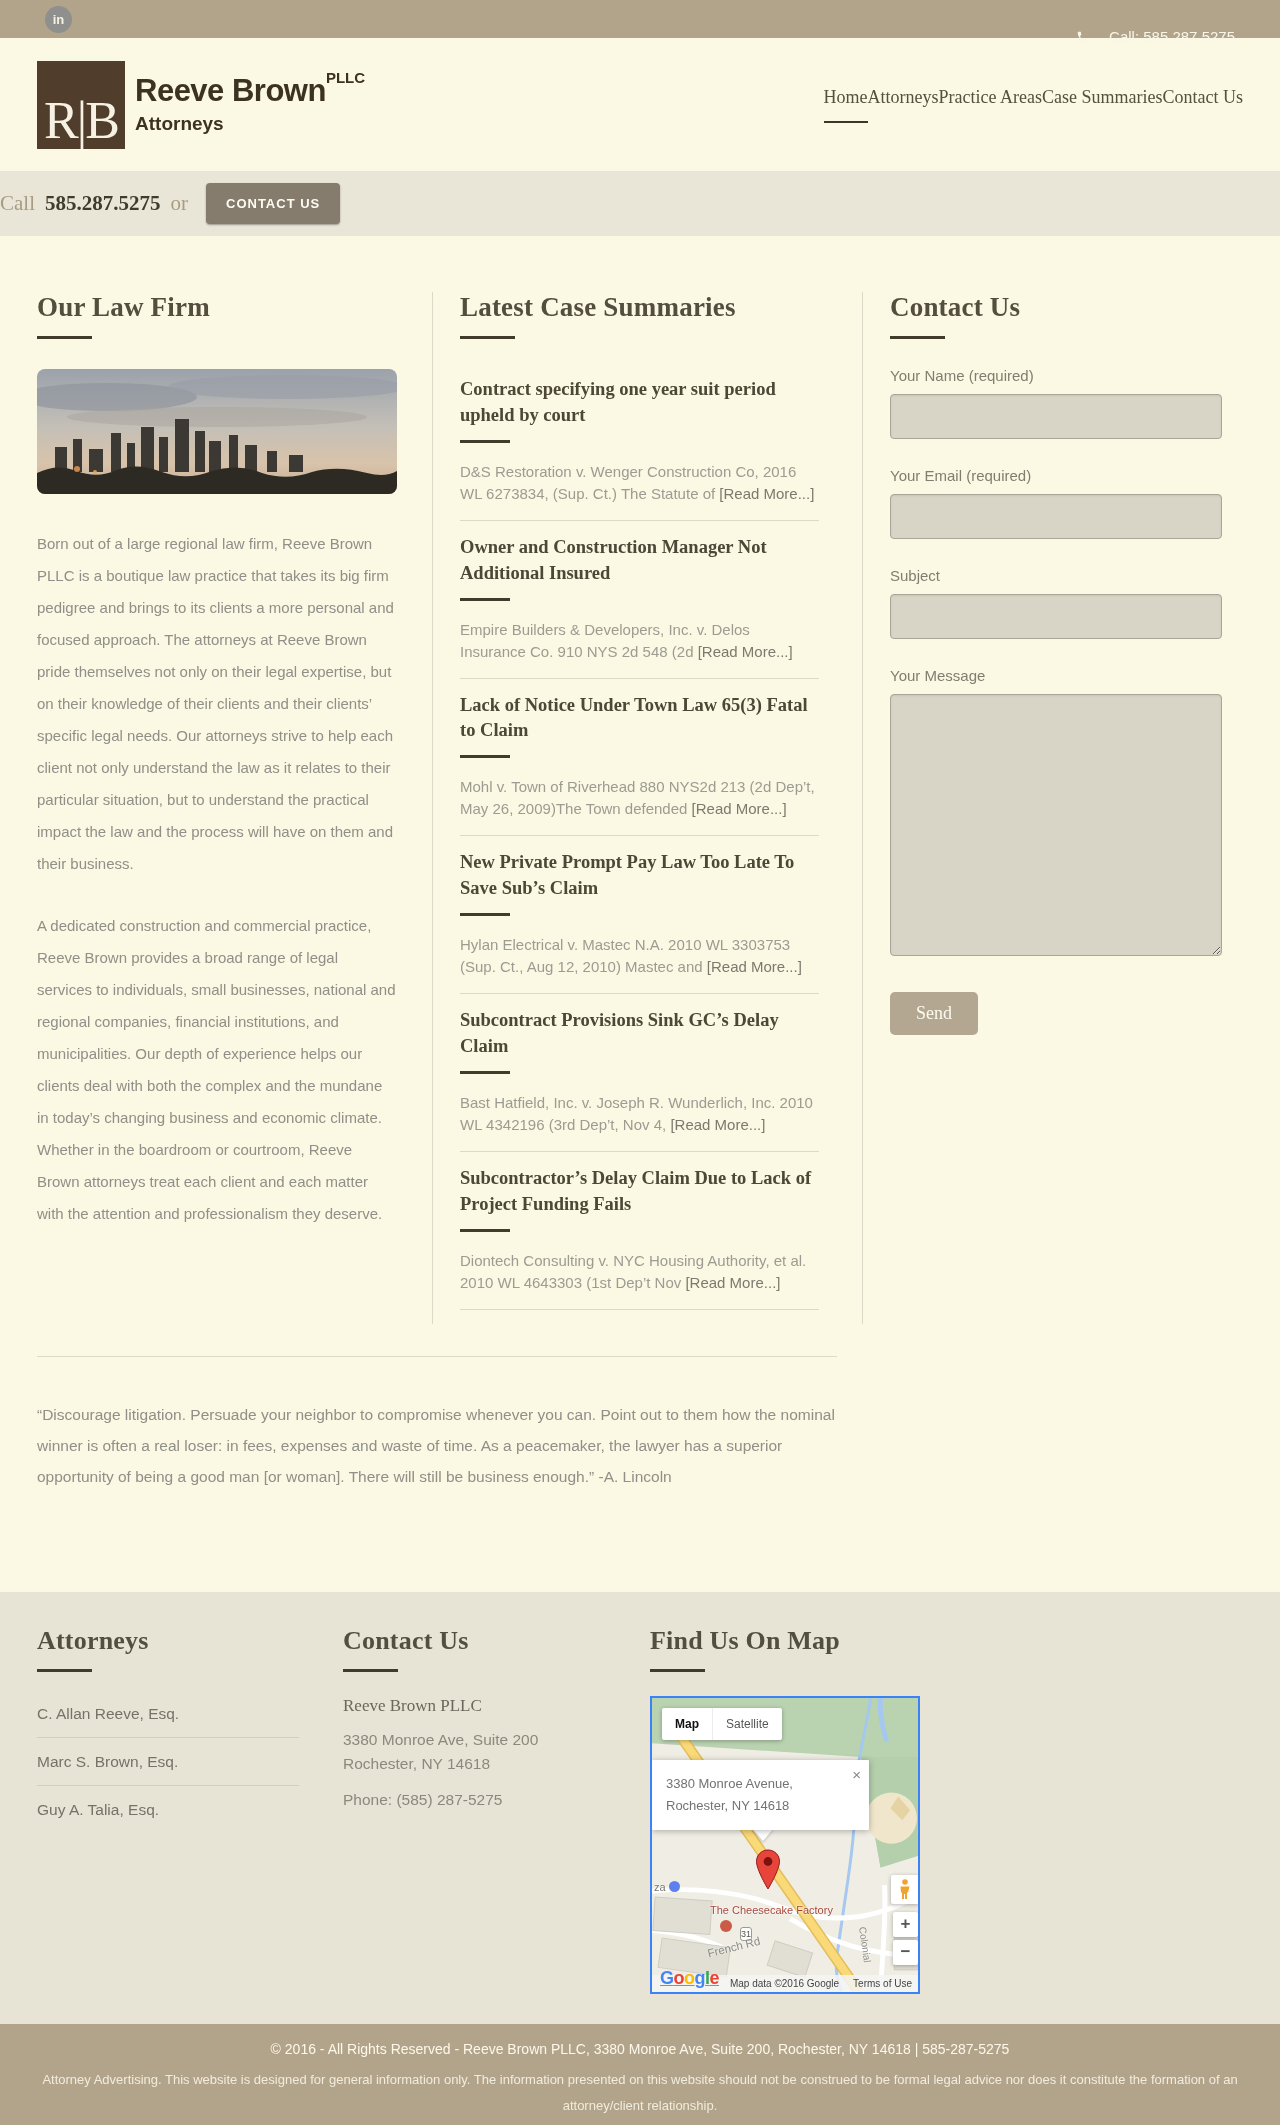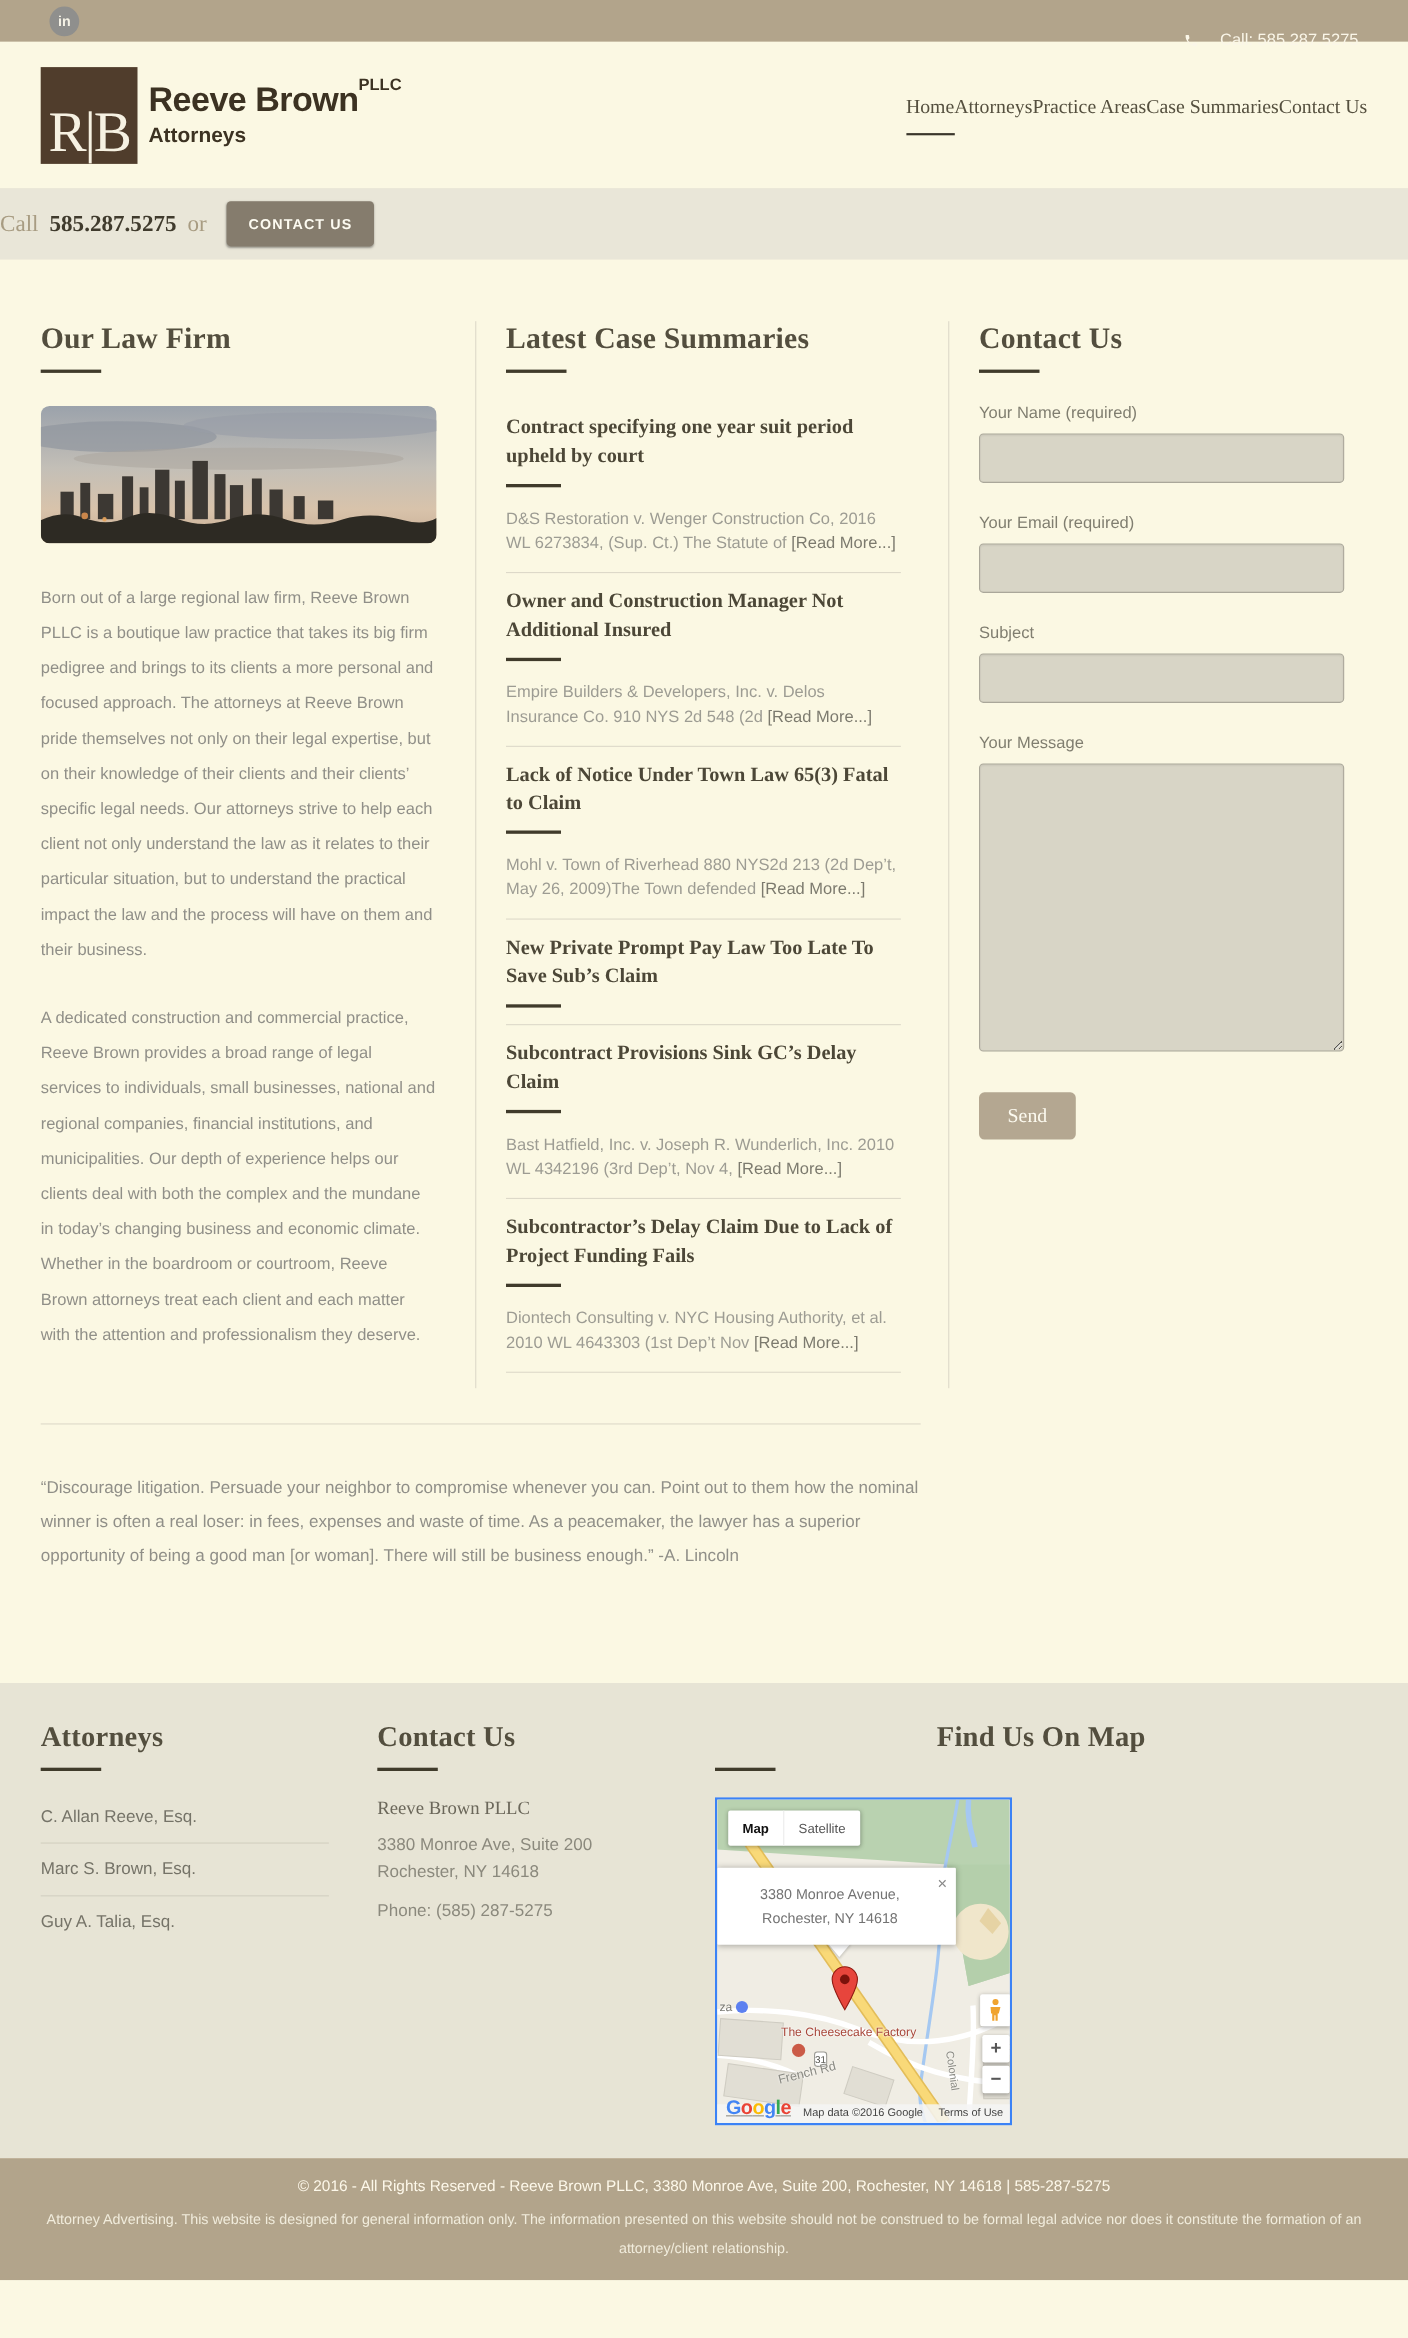--- a/index.html
+++ b/index.html
@@ -66,21 +66,21 @@
   .send-btn { margin-top: 32px; background: #b4a791; color: #fdfbf0; border: none; border-radius: 5px; font-family: "Liberation Serif", serif; font-size: 18px; padding: 11px 26px; cursor: pointer; }
 
   .quote-hr { border: none; border-top: 1px solid #ddd9c9; width: 800px; margin: 32px 0 0; }
   .quote { width: 800px; margin-top: 42px; font-size: 15.5px; line-height: 31px; color: #908f88; }
 
   
   .footer { background: #e7e4d5; padding: 34px 0 30px; }
   .footer .container { display: flex; }
   .fcol1 { width: 306px; }
   .fcol2 { width: 307px; }
-  .fcol3 { flex: 1; text-align: center; }
+  .fcol3 { flex: 1; }
   .footer h2.sec { font-size: 26px; }
   .att-list { margin-top: 18px; width: 262px; }
   .att-list .att { font-size: 15.5px; color: #757368; padding: 15px 0 14px; border-bottom: 1px solid #d2cfc0; cursor: pointer; }
   .att-list .att:last-child { border-bottom: none; }
   .fc-company { margin-top: 24px; font-family: "Liberation Serif", serif; font-size: 17px; color: #6b675a; }
   .fc-line { font-size: 15.5px; color: #8b897d; line-height: 24px; }
   .fc-addr { margin-top: 12px; }
   .fc-phone { margin-top: 12px; }
 
   
@@ -221,20 +221,21 @@
           <article class="case">
             <h3>Lack of Notice Under Town Law 65(3) Fatal to Claim</h3>
             <div class="cbar"></div>
             <p><span>Mohl v. Town of Riverhead 880 NYS2d 213 (2d Dep’t, May 26, 2009)The Town defended</span> <a class="rm">[Read More...]</a></p>
             <hr>
           </article>
 
           <article class="case">
             <h3>New Private Prompt Pay Law Too Late To Save Sub’s Claim</h3>
             <div class="cbar"></div>
+            <p><span>Hylan Electrical v. Mastec N.A. 2010 WL 3303753 (Sup. Ct., Aug 12, 2010) Mastec and</span> <a class="rm">[Read More...]</a></p>
             <hr>
           </article>
 
           <article class="case">
             <h3>Subcontract Provisions Sink GC’s Delay Claim</h3>
             <div class="cbar"></div>
             <p><span>Bast Hatfield, Inc. v. Joseph R. Wunderlich, Inc. 2010 WL 4342196 (3rd Dep’t, Nov 4,</span> <a class="rm">[Read More...]</a></p>
             <hr>
           </article>
 

